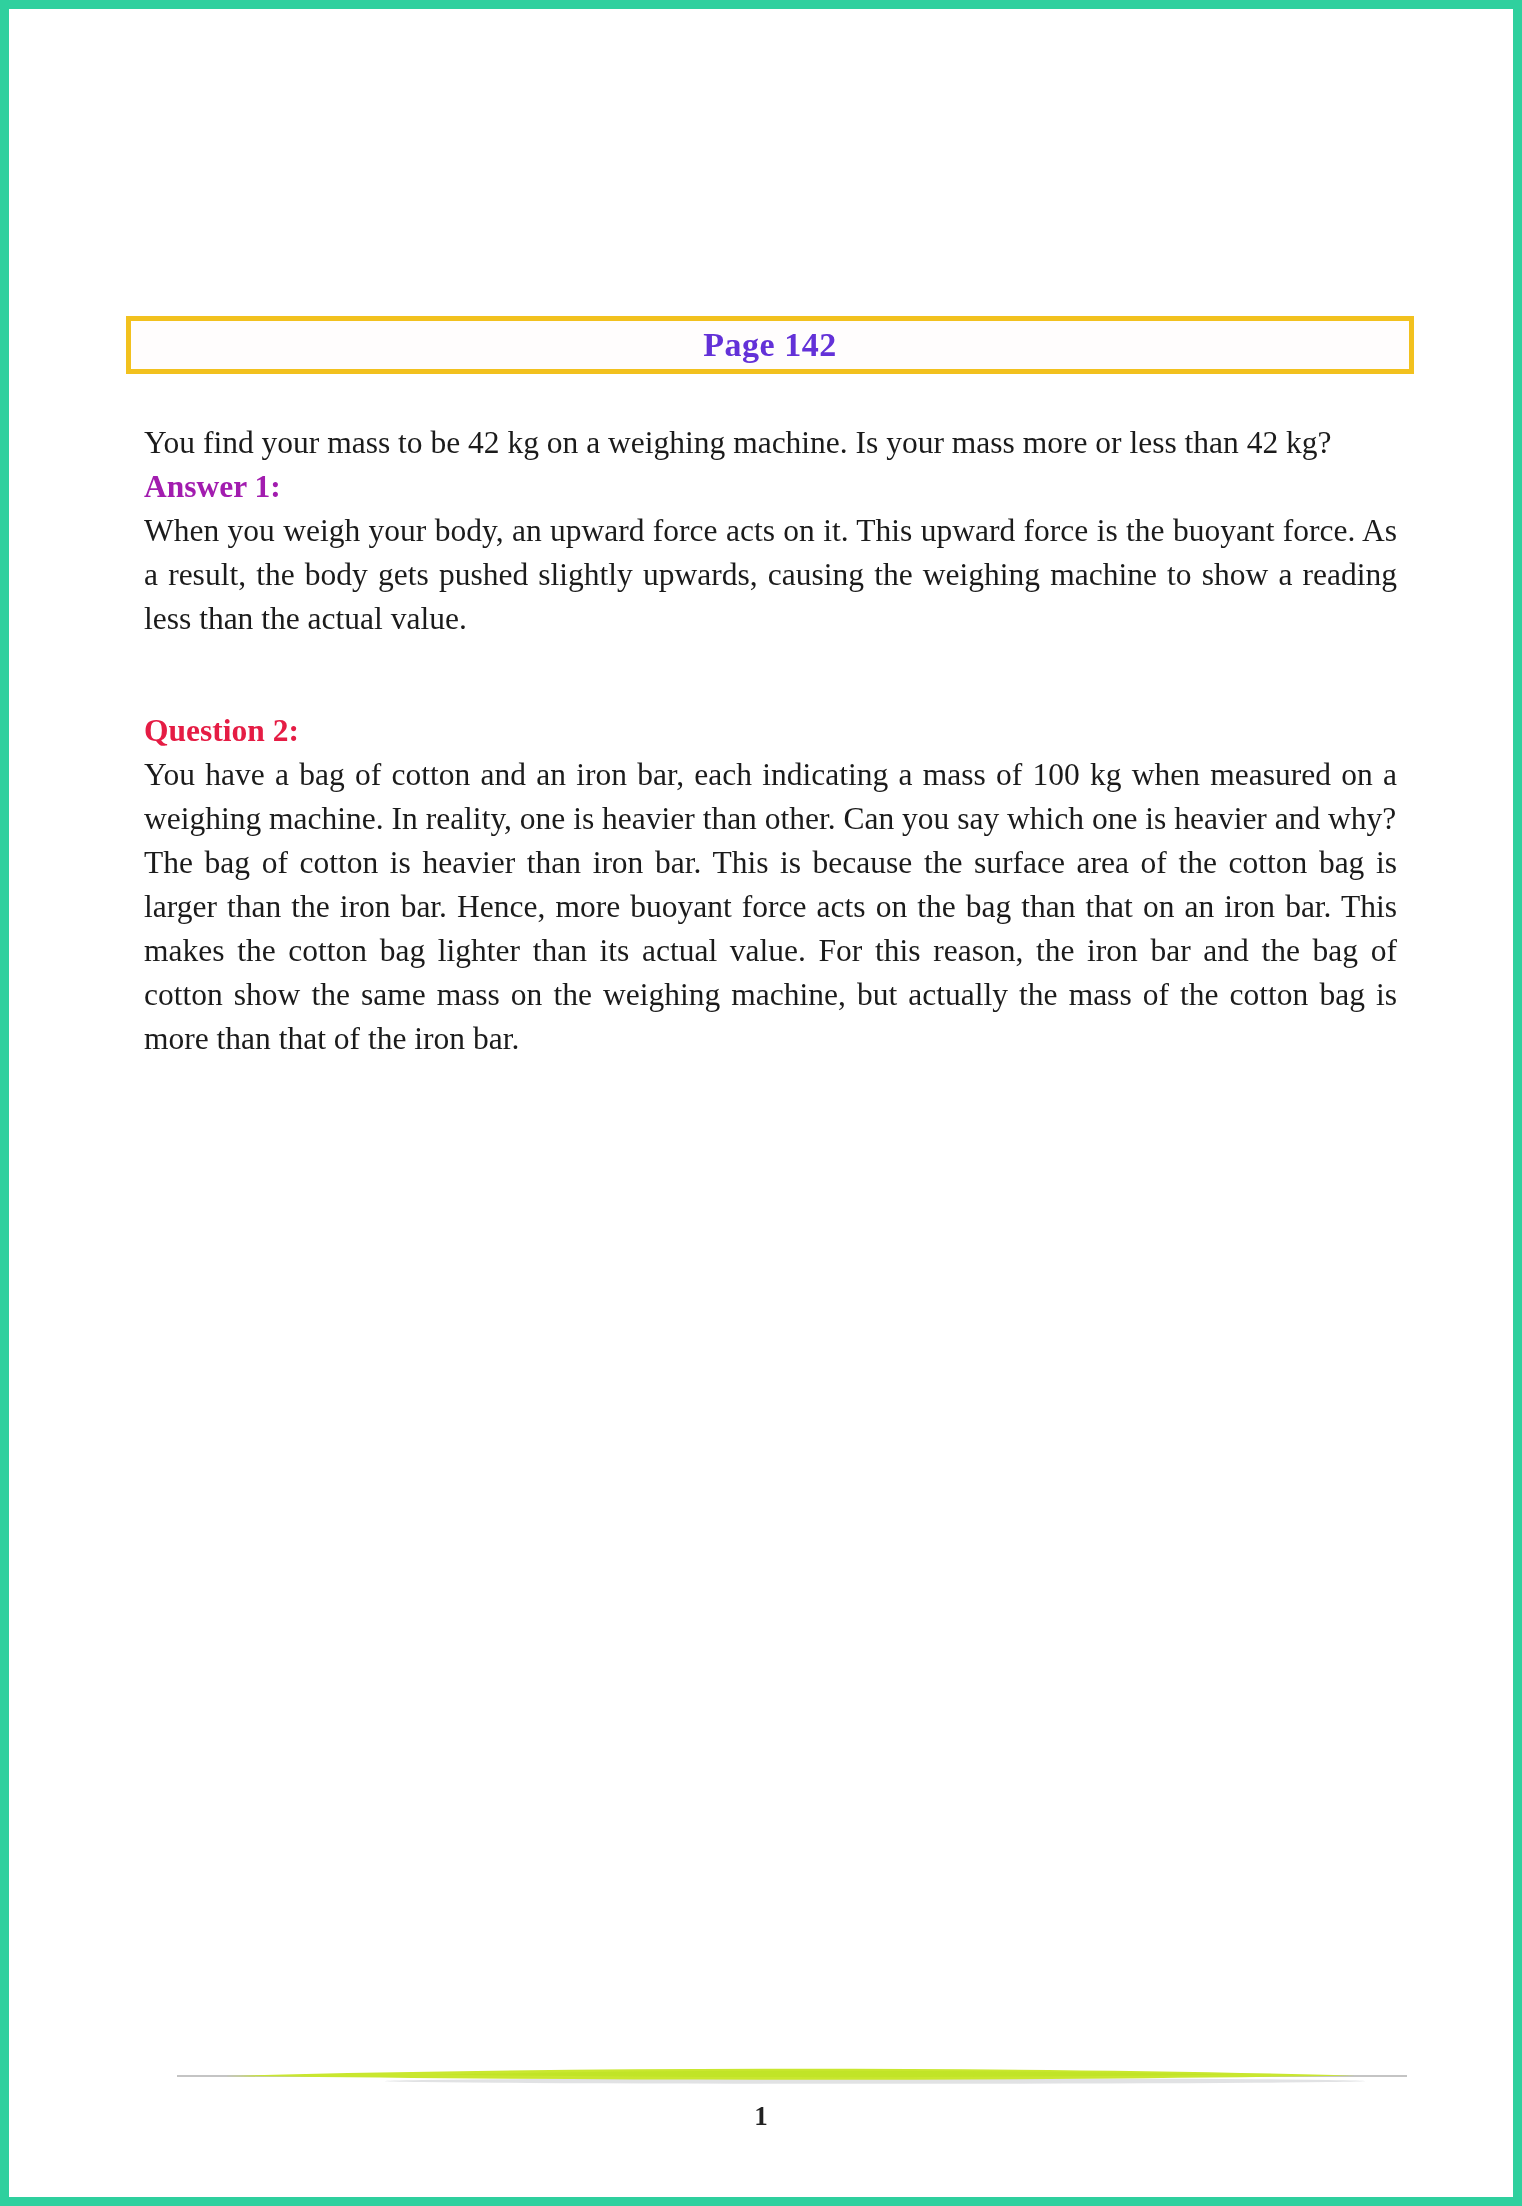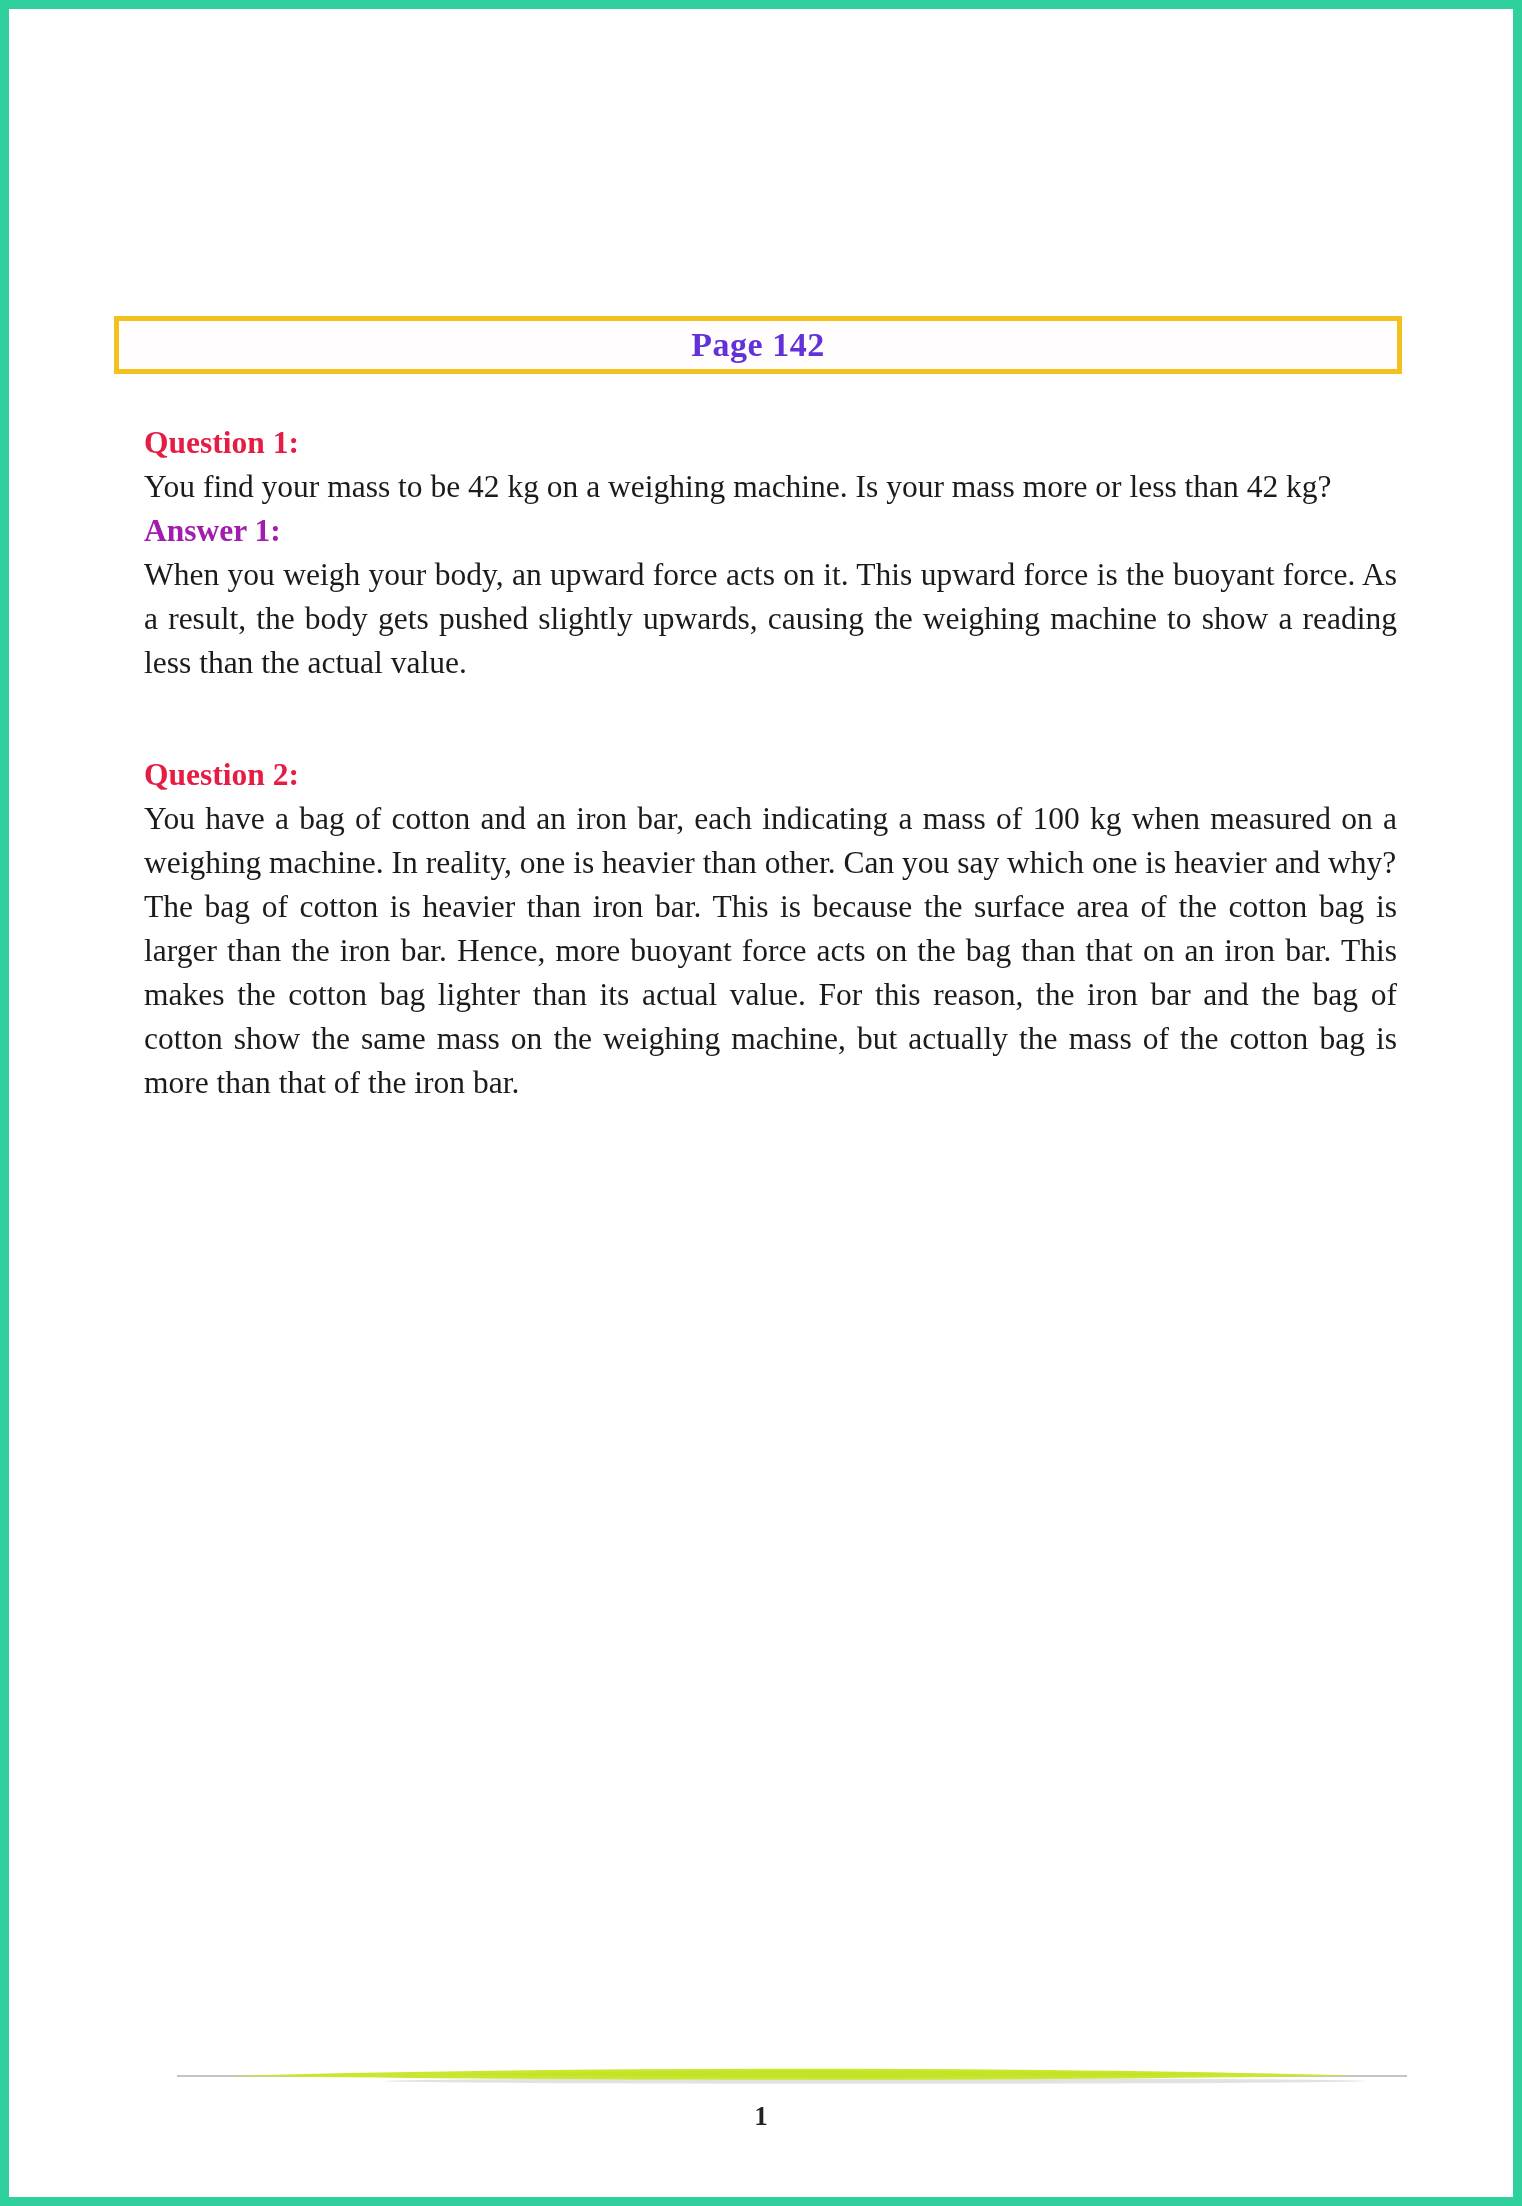--- a/index.html
+++ b/index.html
@@ -5,21 +5,21 @@
   html,body { margin:0; padding:0; background:#ffffff; }
   .page {
     position:relative;
     width:1522px; height:2206px;
     box-sizing:border-box;
     background:#ffffff;
     border:9px solid #2fd09e;
     font-family:"Liberation Serif","DejaVu Serif",serif;
   }
   .title-box {
-    position:absolute; left:105px; top:307px;
+    position:absolute; left:117px; top:307px;
     width:1288px; height:58px;
     box-sizing:border-box;
     border:5px solid #f2c11e;
     background:#fffdfd;
     display:flex; align-items:center; justify-content:center;
   }
   .title-text {
     font-size:34px; font-weight:bold; color:#6331d8;
     letter-spacing:0.5px;
   }
@@ -48,21 +48,20 @@
 
 <div class="page">
 
   <div class="title-box">
     <span class="title-text">Page 142</span>
   </div>
 
   <div class="content">
 
     <div class="qa-block">
-      <div class="q-label">Question 1:</div>
       <div class="q-text">You find your mass to be 42 kg on a weighing machine. Is your mass more or less than 42 kg?</div>
       <div class="a-label">Answer 1:</div>
       <div class="a-text">When you weigh your body, an upward force acts on it. This upward force is the buoyant force. As a result, the body gets pushed slightly upwards, causing the weighing machine to show a reading less than the actual value.</div>
     </div>
 
     <div class="qa-block">
       <div class="q-label">Question 2:</div>
       <div class="q-text">You have a bag of cotton and an iron bar, each indicating a mass of 100 kg when measured on a weighing machine. In reality, one is heavier than other. Can you say which one is heavier and why?</div>
       <div class="a-text">The bag of cotton is heavier than iron bar. This is because the surface area of the cotton bag is larger than the iron bar. Hence, more buoyant force acts on the bag than that on an iron bar. This makes the cotton bag lighter than its actual value. For this reason, the iron bar and the bag of cotton show the same mass on the weighing machine, but actually the mass of the cotton bag is more than that of the iron bar.</div>
     </div>

